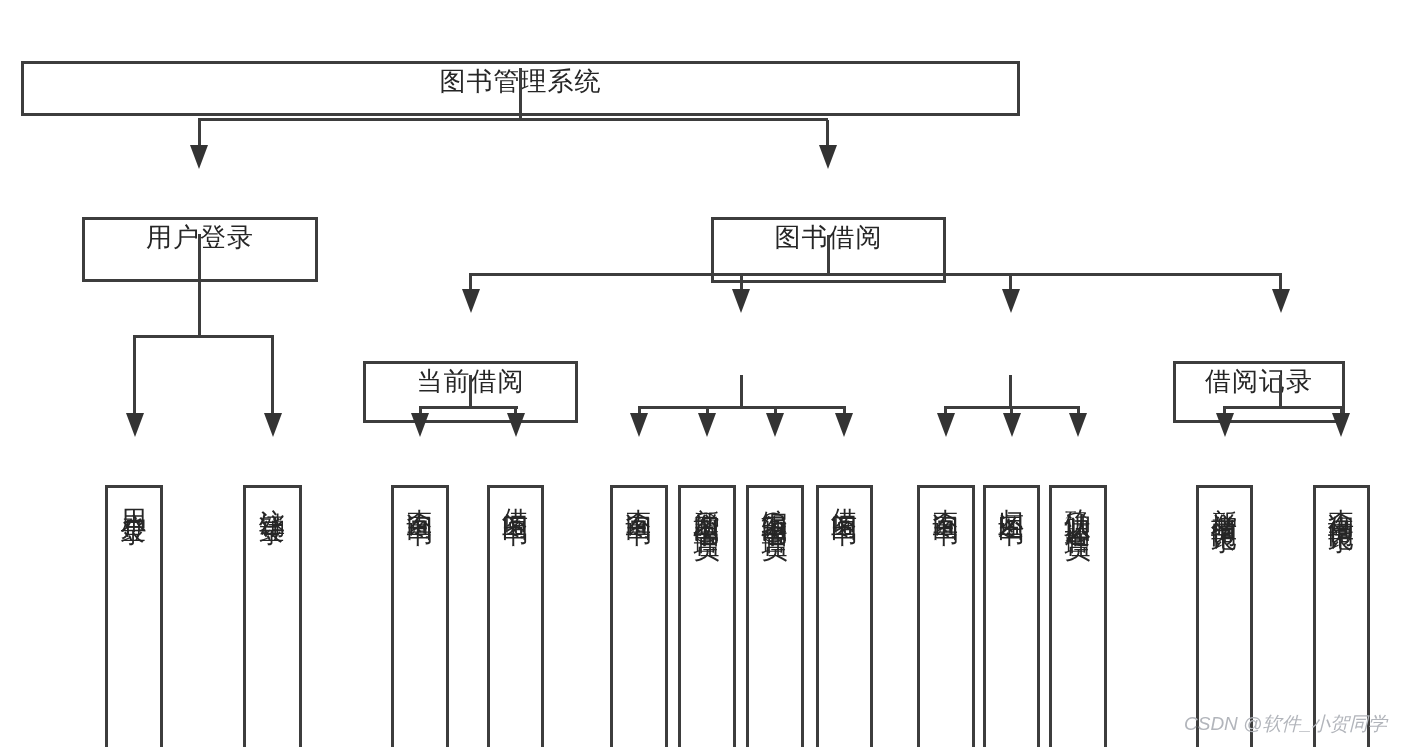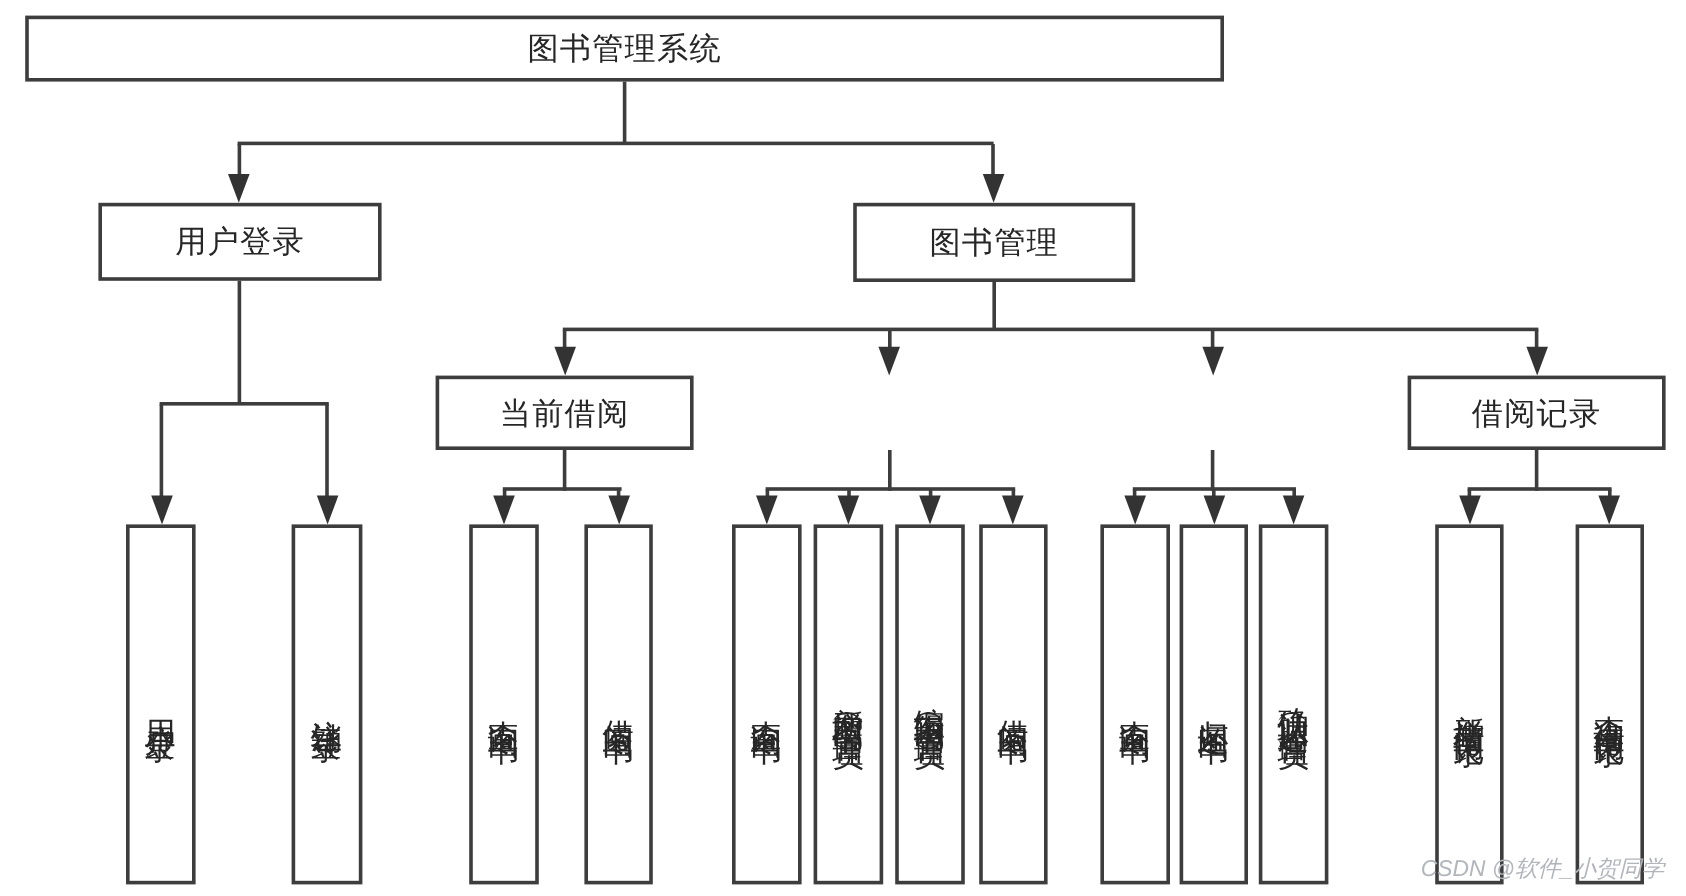--- a/index.html
+++ b/index.html
@@ -14,22 +14,22 @@
     height: 747px;
     background: #ffffff;
     overflow: hidden;
   }
   .box {
     position: absolute;
     box-sizing: border-box;
     border: 3px solid #3d3d3d;
     background: #ffffff;
     display: flex;
-    align-items: center;
     justify-content: center;
+    margin-top: 48px;
   }
   .hlabel {
     font-size: 26px;
     color: #262626;
     letter-spacing: 1px;
     white-space: nowrap;
   }
   .vlabel {
     writing-mode: vertical-rl;
     text-orientation: mixed;
@@ -82,21 +82,21 @@
     <div class="vline" style="left:198px;top:120px;height:30px"></div>
     <div class="arrow" style="left:190px;top:145px"></div>
     <div class="vline" style="left:826px;top:120px;height:30px"></div>
     <div class="arrow" style="left:819px;top:145px"></div>
   </div>
 
   <div class="box" style="left:82px;top:169px;width:236px;height:65px">
     <span class="hlabel">用户登录</span>
   </div>
   <div class="box" style="left:711px;top:169px;width:235px;height:66px">
-    <span class="hlabel">图书管理</span>
+    <span class="hlabel">图书借阅</span>
   </div>
 
   <div>
     <div class="vline" style="left:198px;top:234px;height:103px"></div>
     <div class="hline" style="left:133px;top:335px;width:141px"></div>
     <div class="vline" style="left:133px;top:337px;height:80px"></div>
     <div class="arrow" style="left:126px;top:413px"></div>
     <div class="vline" style="left:271px;top:337px;height:80px"></div>
     <div class="arrow" style="left:264px;top:413px"></div>
   </div>
@@ -110,21 +110,21 @@
     <div class="arrow" style="left:732px;top:289px"></div>
     <div class="vline" style="left:1009px;top:275px;height:16px"></div>
     <div class="arrow" style="left:1002px;top:289px"></div>
     <div class="vline" style="left:1279px;top:275px;height:16px"></div>
     <div class="arrow" style="left:1272px;top:289px"></div>
   </div>
 
   <div class="box" style="left:363px;top:313px;width:215px;height:62px">
     <span class="hlabel">当前借阅</span>
   </div>
-  <div class="box" style="left:1173px;top:313px;width:215px;height:62px">
+  <div class="box" style="left:1173px;top:313px;width:172px;height:62px">
     <span class="hlabel">借阅记录</span>
   </div>
 
   <div>
     <div class="vline" style="left:469px;top:375px;height:34px"></div>
     <div class="hline" style="left:419px;top:406px;width:99px"></div>
     <div class="vline" style="left:419px;top:408px;height:12px"></div>
     <div class="arrow" style="left:411px;top:413px"></div>
     <div class="vline" style="left:514px;top:408px;height:12px"></div>
     <div class="arrow" style="left:507px;top:413px"></div>

